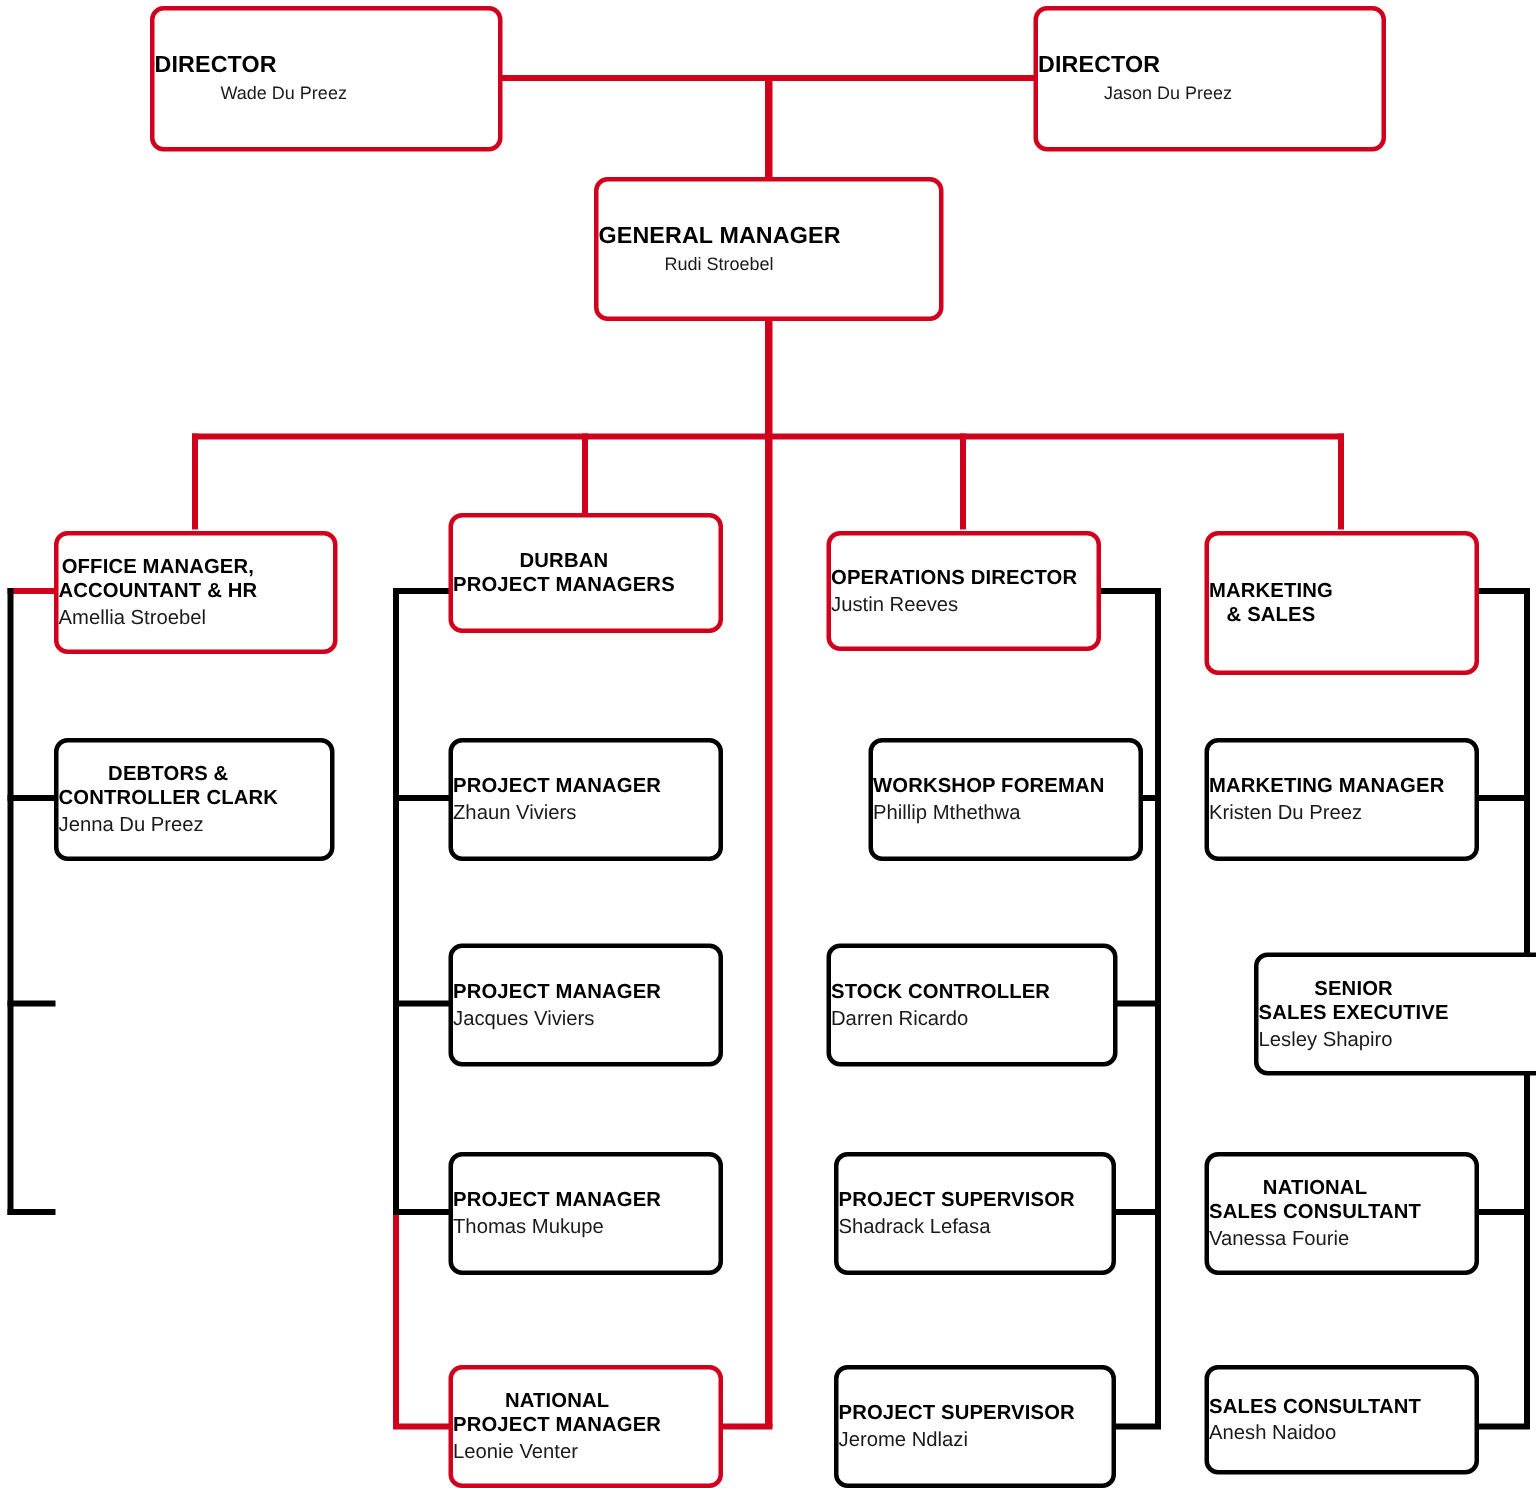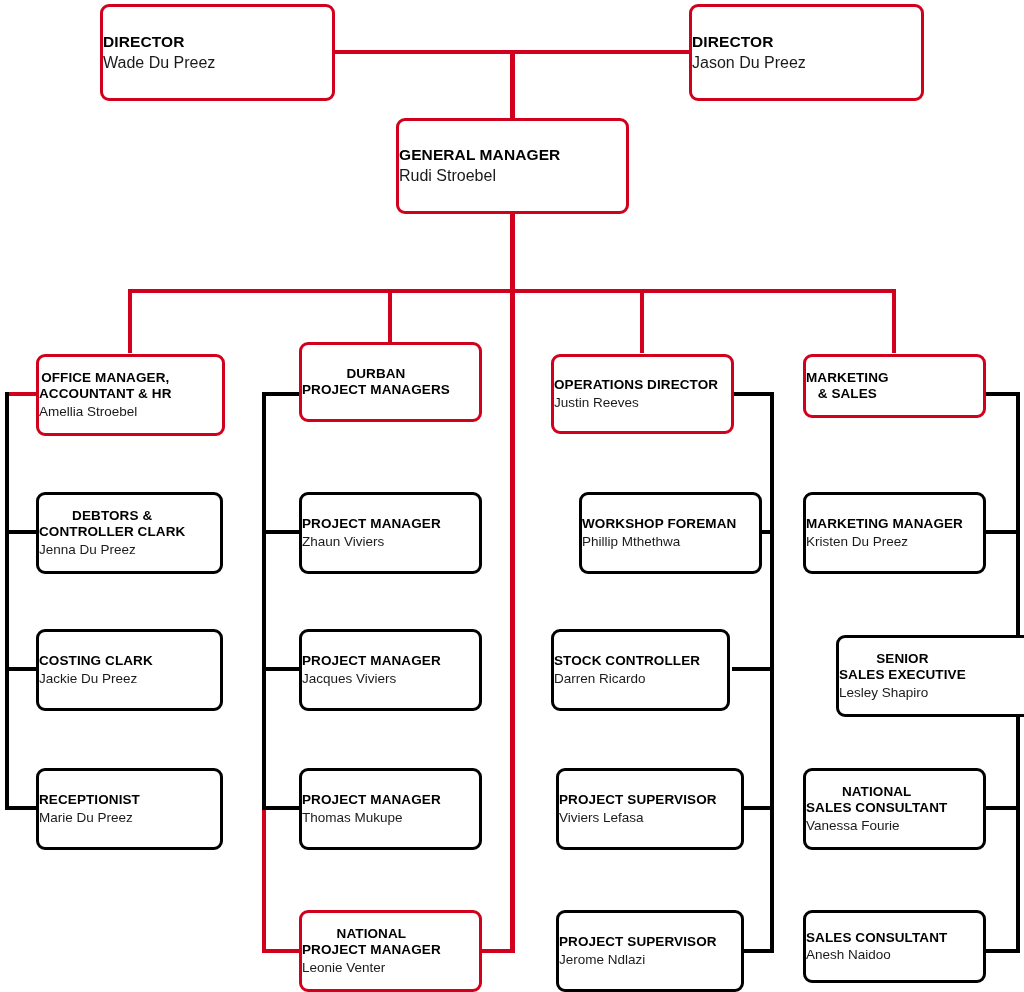--- a/index.html
+++ b/index.html
@@ -52,21 +52,21 @@
   .node .title .l2 { display: block; }
   .node .person {
     font-weight: normal;
     font-size: 13.5px;
     color: #1a1a1a;
     margin-top: 1px;
   }
 
   
   .node.tier-top .title { font-size: 15.5px; }
-  .node.tier-top .person { font-size: 16px; }
+  .node.tier-top .person { font-size: 12px; margin-left: 44px; }
 </style>
 </head>
 <body>
 
 <div id="chart-root">
 
   <div class="conn red" style="left:334px; top:50px; width:356px; height:4px;"></div>
 
   <div class="conn red" style="left:510px; top:50px; width:5px; height:68px;"></div>
 
@@ -139,48 +139,36 @@
     </div>
   </div>
 
   <div class="node red" style="left:551px; top:354px; width:183px; height:80px;">
     <div class="title">
       <span>OPERATIONS DIRECTOR</span>
     </div>
     <div class="person">Justin Reeves</div>
   </div>
 
-  <div class="node red" style="left:803px; top:354px; width:183px; height:64px;">
+  <div class="node red" style="left:803px; top:354px; width:183px; height:96px;">
     <div class="title">
       <span>MARKETING</span>
       <span class="l2">&amp; SALES</span>
     </div>
   </div>
 
   <div class="node" style="left:36px; top:492px; width:187px; height:82px;">
     <div class="title">
       <span>DEBTORS &amp;</span>
       <span class="l2">CONTROLLER CLARK</span>
     </div>
     <div class="person">Jenna Du Preez</div>
   </div>
 
-  <div class="node" style="left:36px; top:629px; width:187px; height:82px;">
-    <div class="title">
-      <span>COSTING CLARK</span>
-    </div>
-    <div class="person">Jackie Du Preez</div>
-  </div>
-
-  <div class="node" style="left:36px; top:768px; width:187px; height:82px;">
-    <div class="title">
-      <span>RECEPTIONIST</span>
-    </div>
-    <div class="person">Marie Du Preez</div>
-  </div>
+
 
   <div class="node" style="left:299px; top:492px; width:183px; height:82px;">
     <div class="title">
       <span>PROJECT MANAGER</span>
     </div>
     <div class="person">Zhaun Viviers</div>
   </div>
 
   <div class="node" style="left:299px; top:629px; width:183px; height:82px;">
     <div class="title">
@@ -204,32 +192,32 @@
     <div class="person">Leonie Venter</div>
   </div>
 
   <div class="node" style="left:551px; top:492px; width:183px; height:82px;margin-left:28px;">
     <div class="title">
       <span>WORKSHOP FOREMAN</span>
     </div>
     <div class="person">Phillip Mthethwa</div>
   </div>
 
-  <div class="node" style="left:551px; top:629px; width:179px; height:82px;">
+  <div class="node" style="left:551px; top:629px; width:194px; height:82px;">
     <div class="title">
       <span>STOCK CONTROLLER</span>
     </div>
     <div class="person">Darren Ricardo</div>
   </div>
 
   <div class="node" style="left:556px; top:768px; width:188px; height:82px;">
     <div class="title">
       <span>PROJECT SUPERVISOR</span>
     </div>
-    <div class="person">Viviers Lefasa</div>
+    <div class="person">Shadrack Lefasa</div>
   </div>
 
   <div class="node" style="left:556px; top:910px; width:188px; height:82px;">
     <div class="title">
       <span>PROJECT SUPERVISOR</span>
     </div>
     <div class="person">Jerome Ndlazi</div>
   </div>
 
   <div class="node" style="left:803px; top:492px; width:183px; height:82px;">

